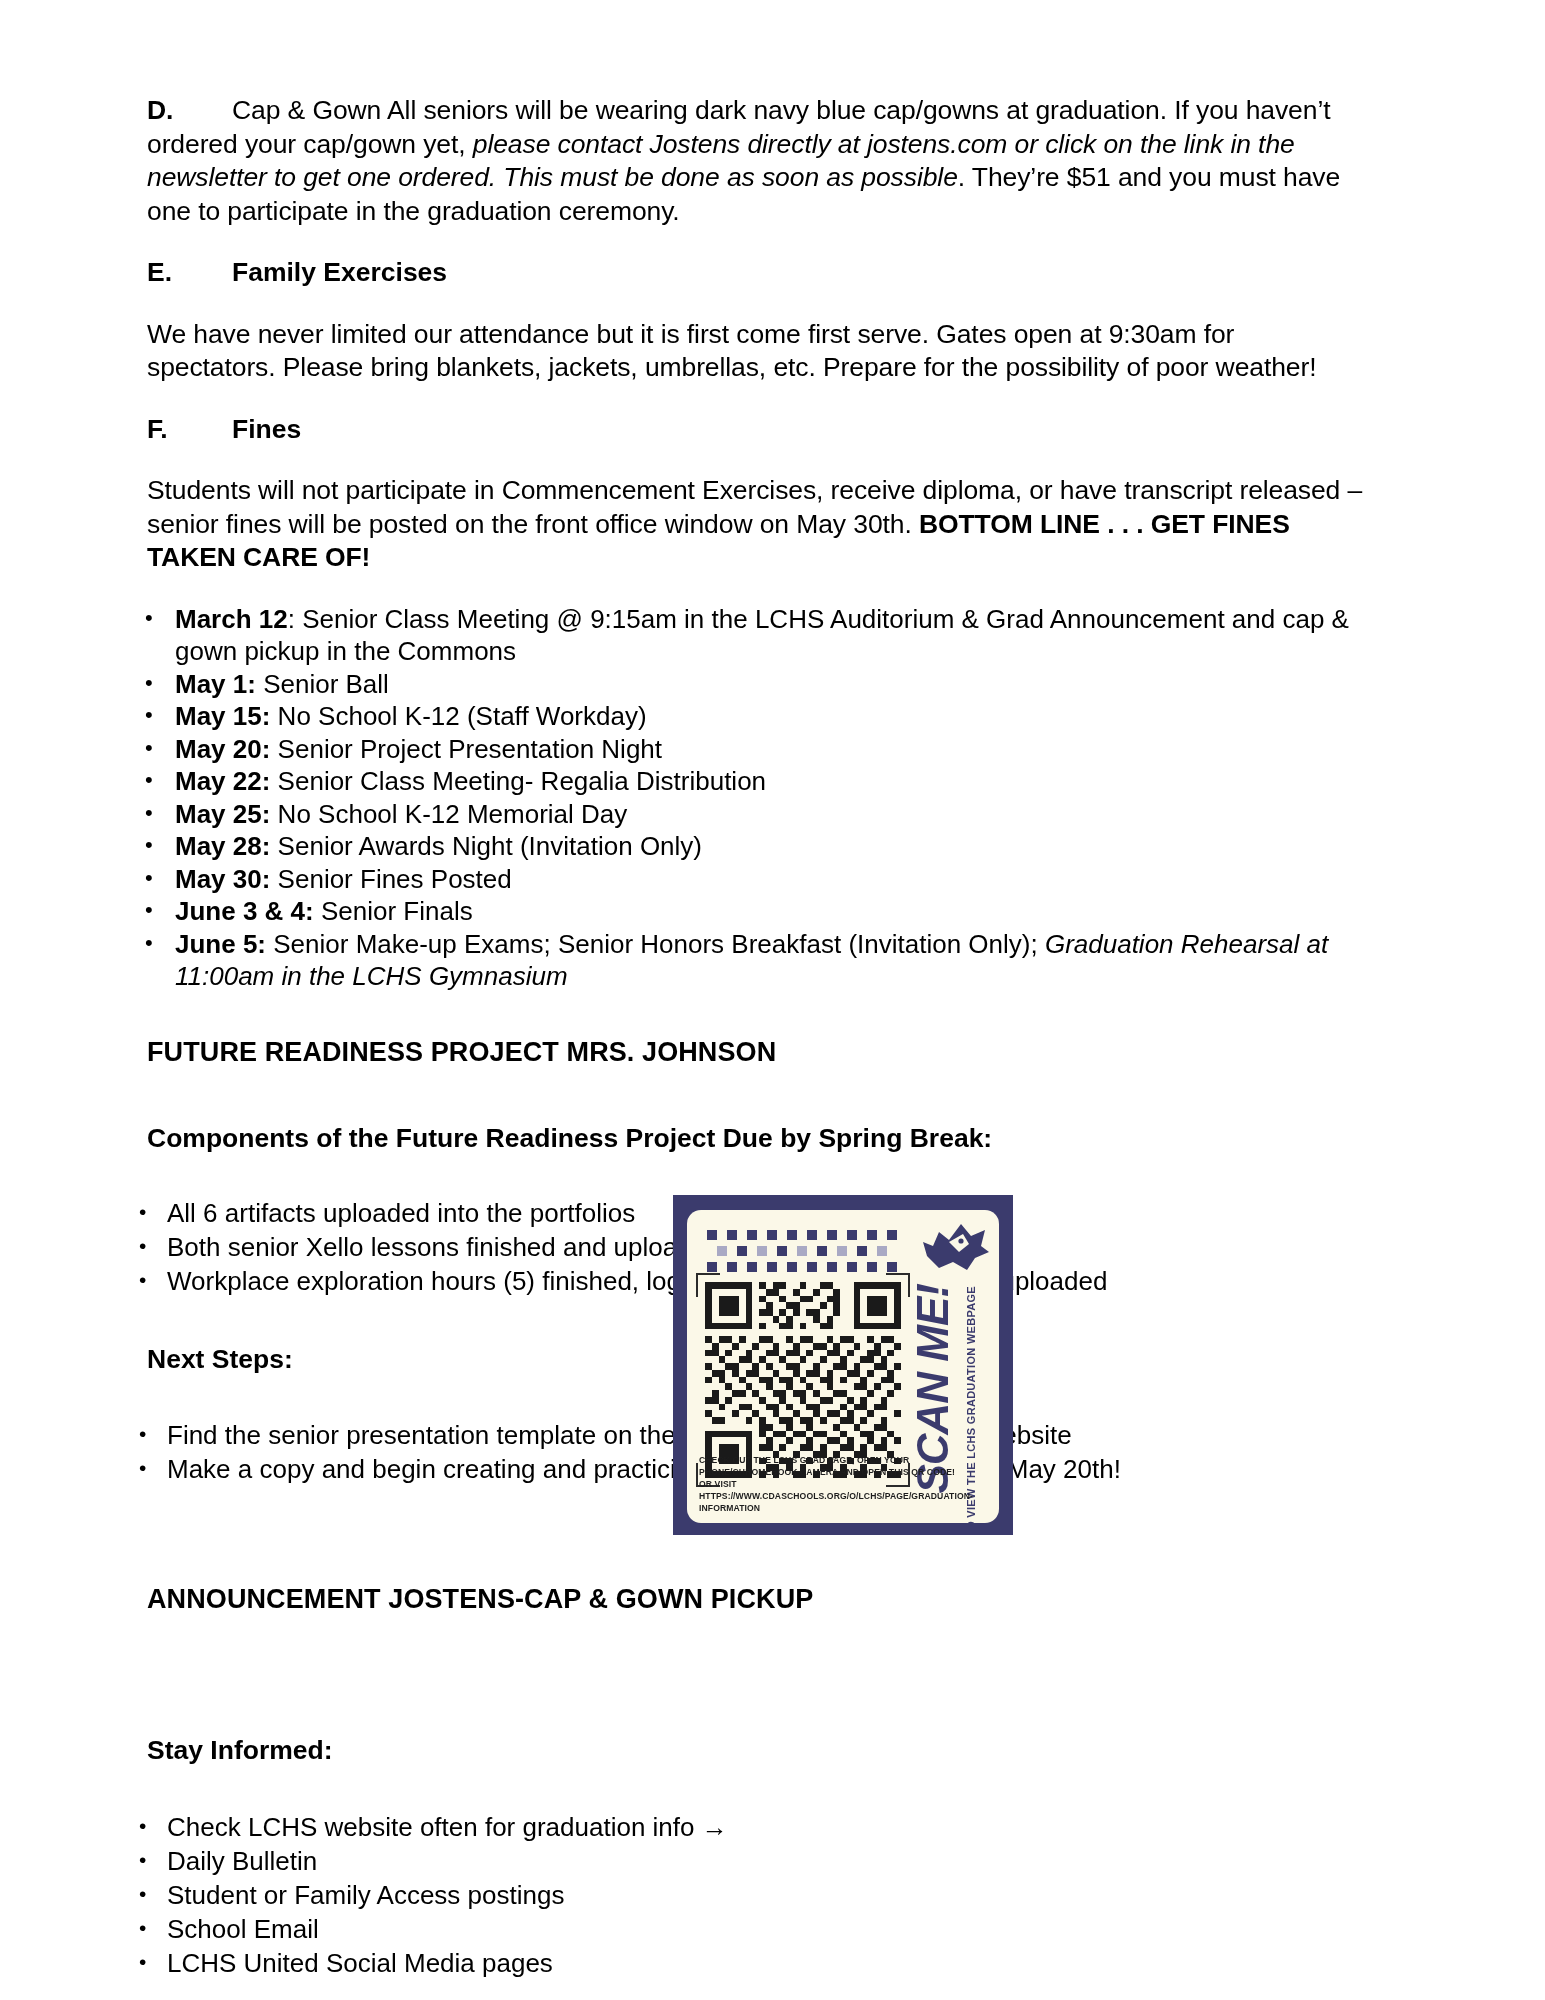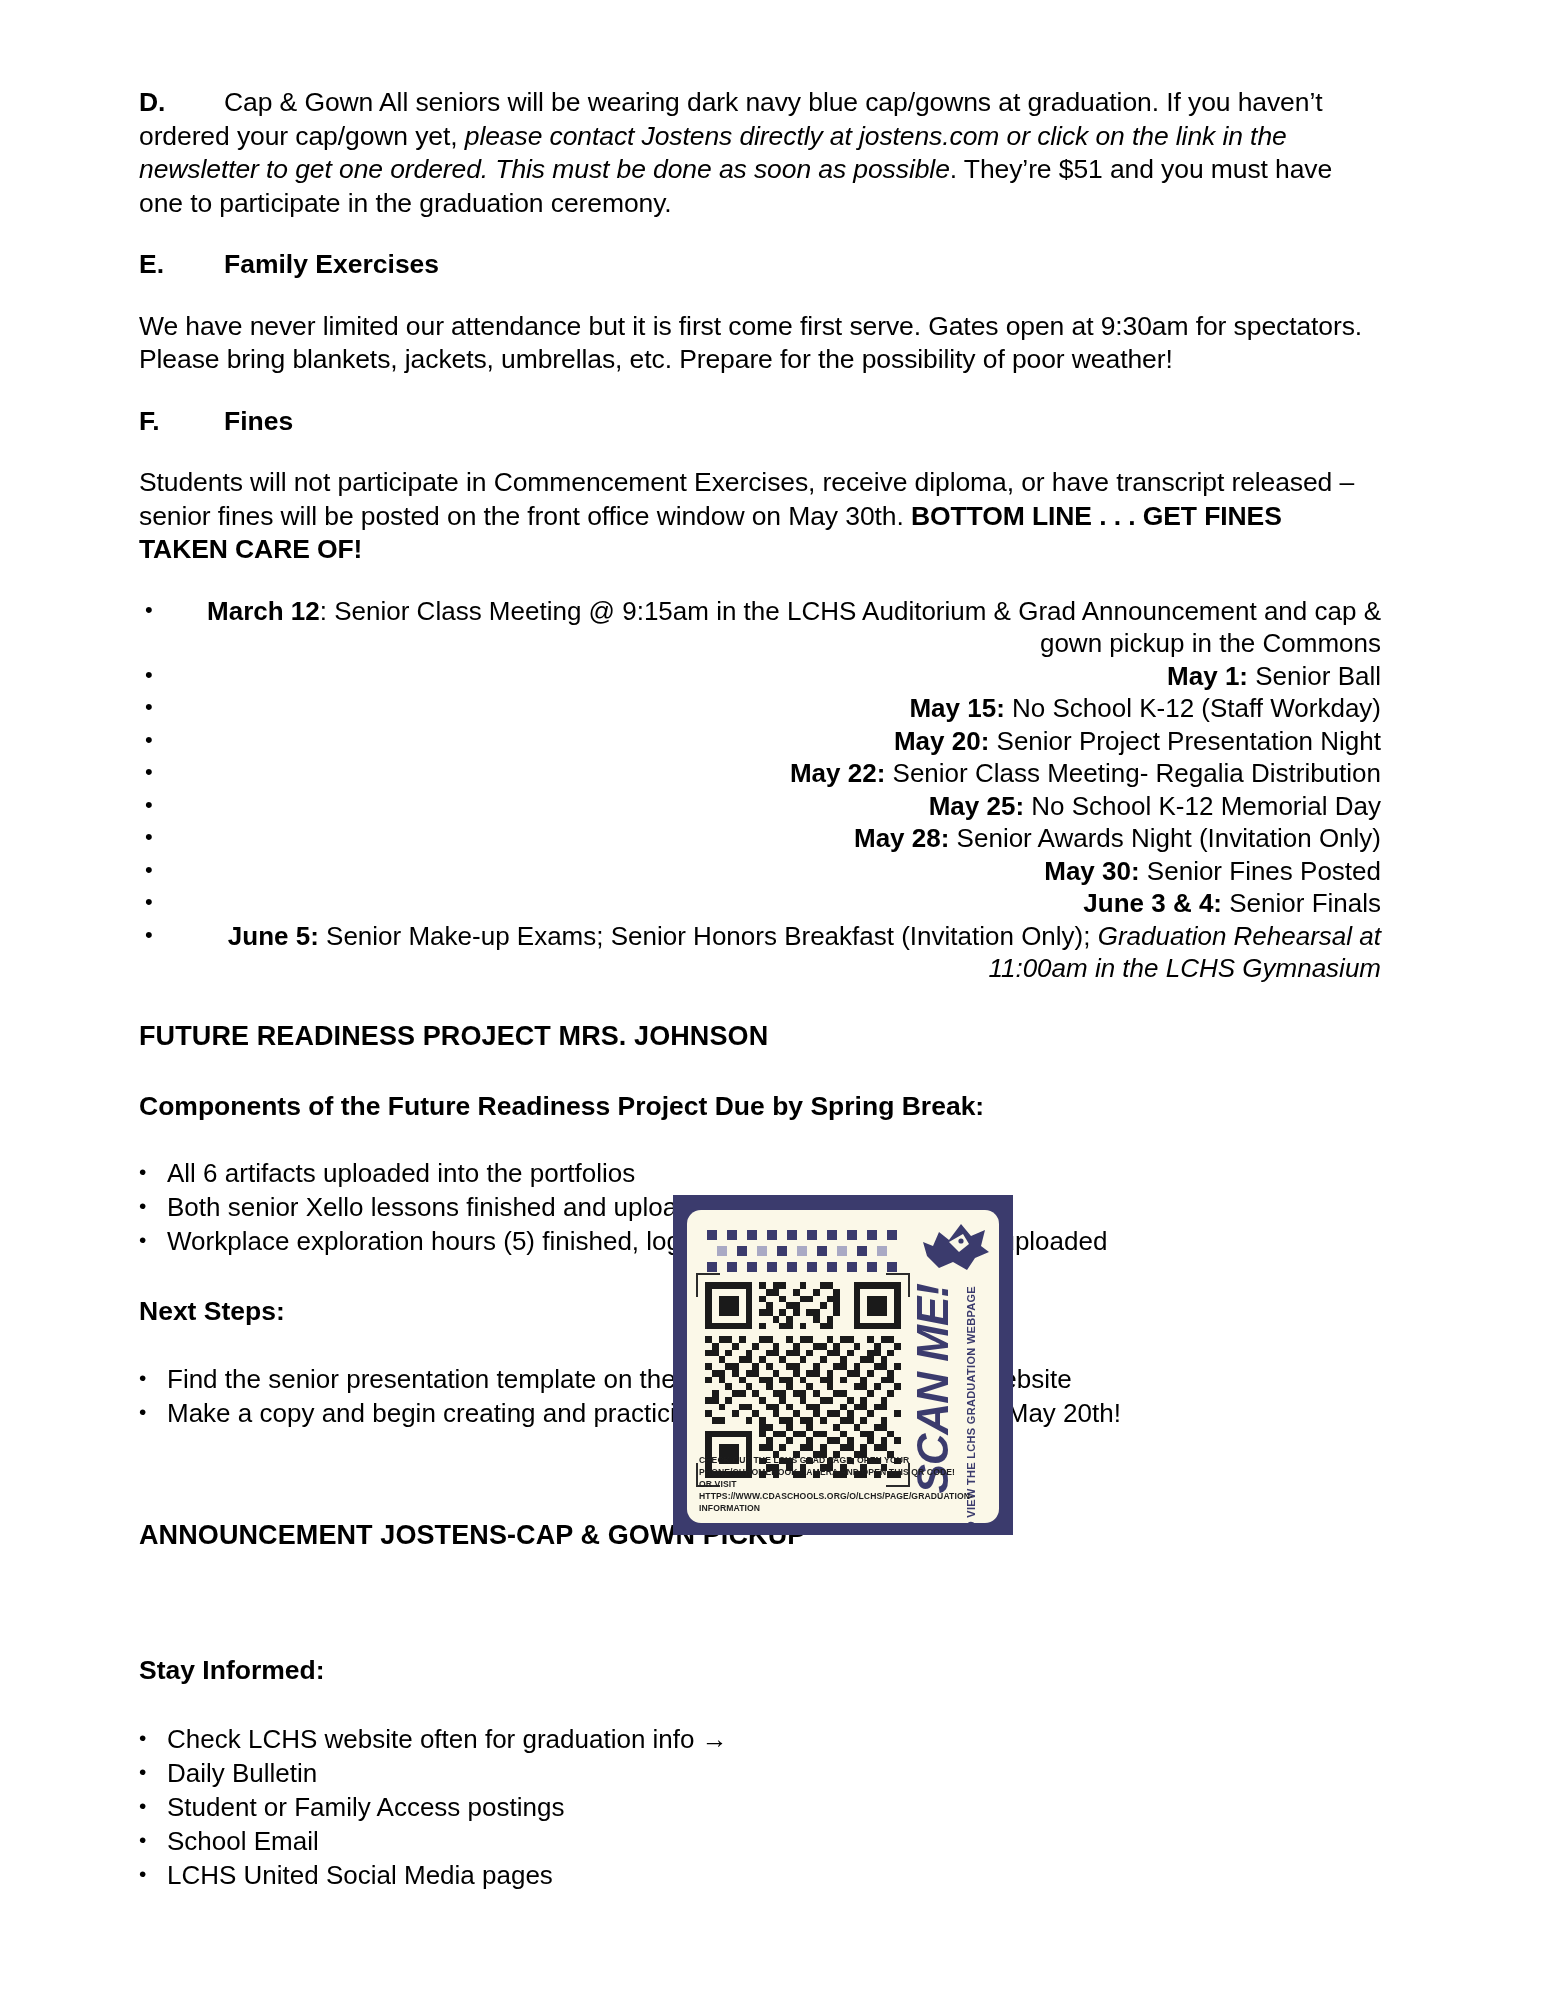--- a/index.html
+++ b/index.html
@@ -22,21 +22,21 @@
     height: 2000px;
     background: #ffffff;
   }
   .content {
     position: absolute;
     left: 131px;
     top: 78px;
     width: 1250px;
   }
   p, ul, h1, h2, h3 {
-    margin: 8px;
+    margin: 16px;
     padding: 0;
   }
   .para {
     font-size: 26.5px;
     line-height: 33.5px;
     letter-spacing: -0.1px;
     margin-bottom: 28px;
   }
   .sec-head {
     font-size: 26.5px;
@@ -66,21 +66,20 @@
     list-style: none;
     margin: 0;
     padding: 0;
     font-size: 26px;
     line-height: 32.5px;
   }
   ul.dates > li {
     position: relative;
     padding-left: 44px;
     margin: 0 0 0 0;
-    text-align: right;
   }
   ul.dates > li::before {
     content: "\2022";
     position: absolute;
     left: 14px;
     top: -1px;
     font-size: 22px;
   }
   .list-indent-dates { margin-left: 180px; }
   .list-indent-mid { margin-left: 105px; }

